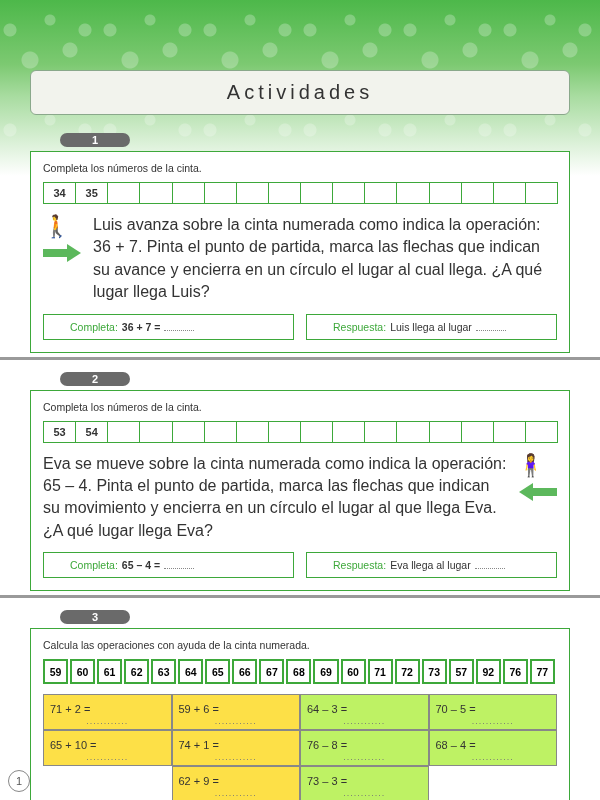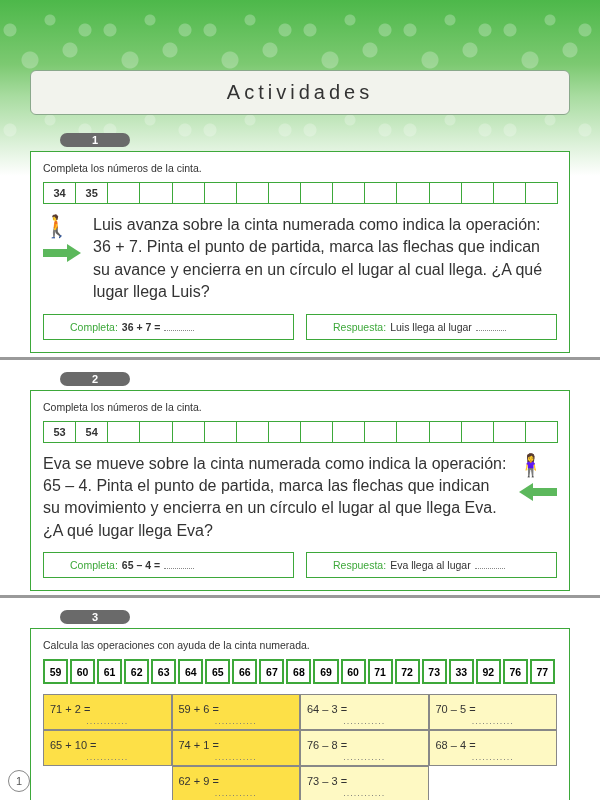--- a/index.html
+++ b/index.html
@@ -82,21 +82,21 @@
   .ans-box .bold { font-weight:bold; }
   .blank { border-bottom:1px dotted #888; display:inline-block; min-width:30px; height:10px; }
   .divider { height:3px; background:#9a9a9a; margin: 4px -30px 12px -30px; }
 
   .tape3 { display:flex; margin:4px 0 10px 0; }
   .tape3 .cell { border:2px solid #3da83a; width:26px; height:25px; display:flex; align-items:center; justify-content:center; font-size:10.5px; font-weight:bold; margin-right:2px; }
 
   .calc-grid { display:grid; grid-template-columns: repeat(4, 1fr); gap:0; }
   .calc-cell {
     border:1px solid #888; padding:8px 6px 14px 6px;
-    font-size:11px; color:#333; position:relative; background:#fef9c3;
+    font-size:11px; color:#333; position:relative; background:#bef264;
   }
   .calc-cell.gray { background:#fde047; }
   .calc-cell .dots { position:absolute; bottom:3px; left:50%; transform:translateX(-50%); font-size:9px; color:#777; letter-spacing:1px; }
   .calc-cell.empty { visibility:hidden; border:none; }
 
   .footer {
     position:absolute; bottom:8px; left:8px;
     display:flex; align-items:center; gap:8px;
   }
   .page-circle {
@@ -228,21 +228,21 @@
         <div class="cell">64</div>
         <div class="cell">65</div>
         <div class="cell">66</div>
         <div class="cell">67</div>
         <div class="cell">68</div>
         <div class="cell">69</div>
         <div class="cell">60</div>
         <div class="cell">71</div>
         <div class="cell">72</div>
         <div class="cell">73</div>
-        <div class="cell">33</div>
+        <div class="cell">57</div>
         <div class="cell">92</div>
         <div class="cell">76</div>
         <div class="cell">77</div>
       </div>
     <div class="calc-grid" id="calcgrid">
         <div class="calc-cell gray">71 + 2  =<span class="dots">............</span></div>
         <div class="calc-cell gray">59 + 6  =<span class="dots">............</span></div>
         <div class="calc-cell">64 – 3  =<span class="dots">............</span></div>
         <div class="calc-cell">70 – 5  =<span class="dots">............</span></div>
         <div class="calc-cell gray">65 + 10 =<span class="dots">............</span></div>

